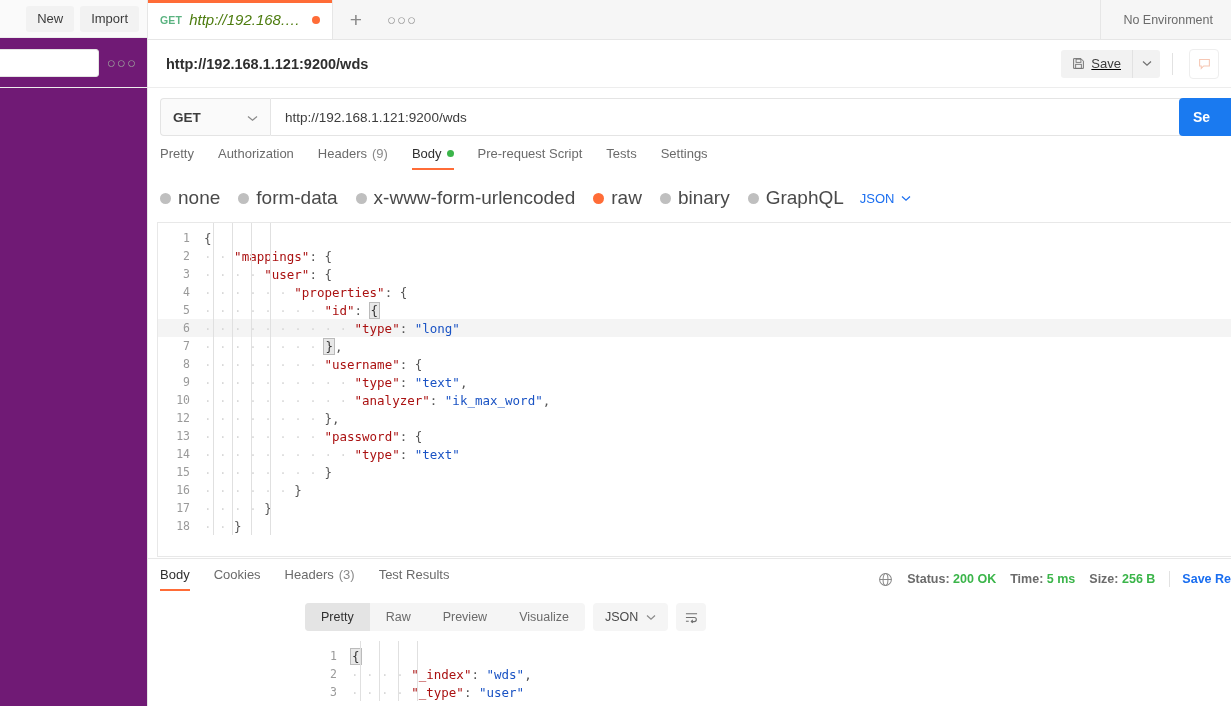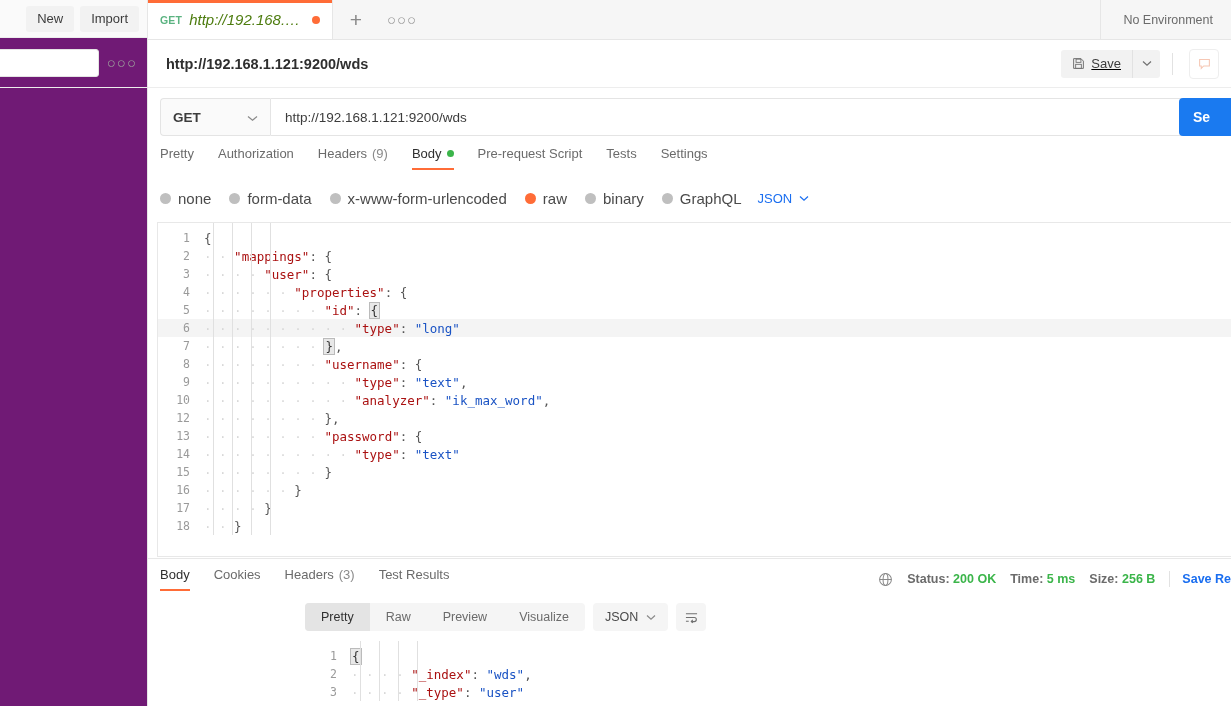--- a/index.html
+++ b/index.html
@@ -147,21 +147,21 @@
   .count { color:#8a8a8a; }
   .green-dot { width:7px; height:7px; border-radius:50%; background:#3bb54a; }
 
   
   .body-types {
     position:absolute; left:160px; top:185px; right:0; height:26px;
     display:flex; align-items:center; gap:0;
   }
   .radio-item {
     display:flex; align-items:center; gap:7px;
-    margin-right:18px; cursor:pointer; font-size:15px; color:#4a4a4a;
+    margin-right:18px; cursor:pointer; font-size:19px; color:#4a4a4a;
   }
   .radio {
     width:11px; height:11px; border-radius:50%;
     background:#bfbfbf; flex:none;
   }
   .radio.on { background:#ff6c37; }
   .json-select {
     display:flex; align-items:center; gap:7px;
     font-size:13px; color:#1a6ef0; cursor:pointer; margin-left:-2px;
   }

